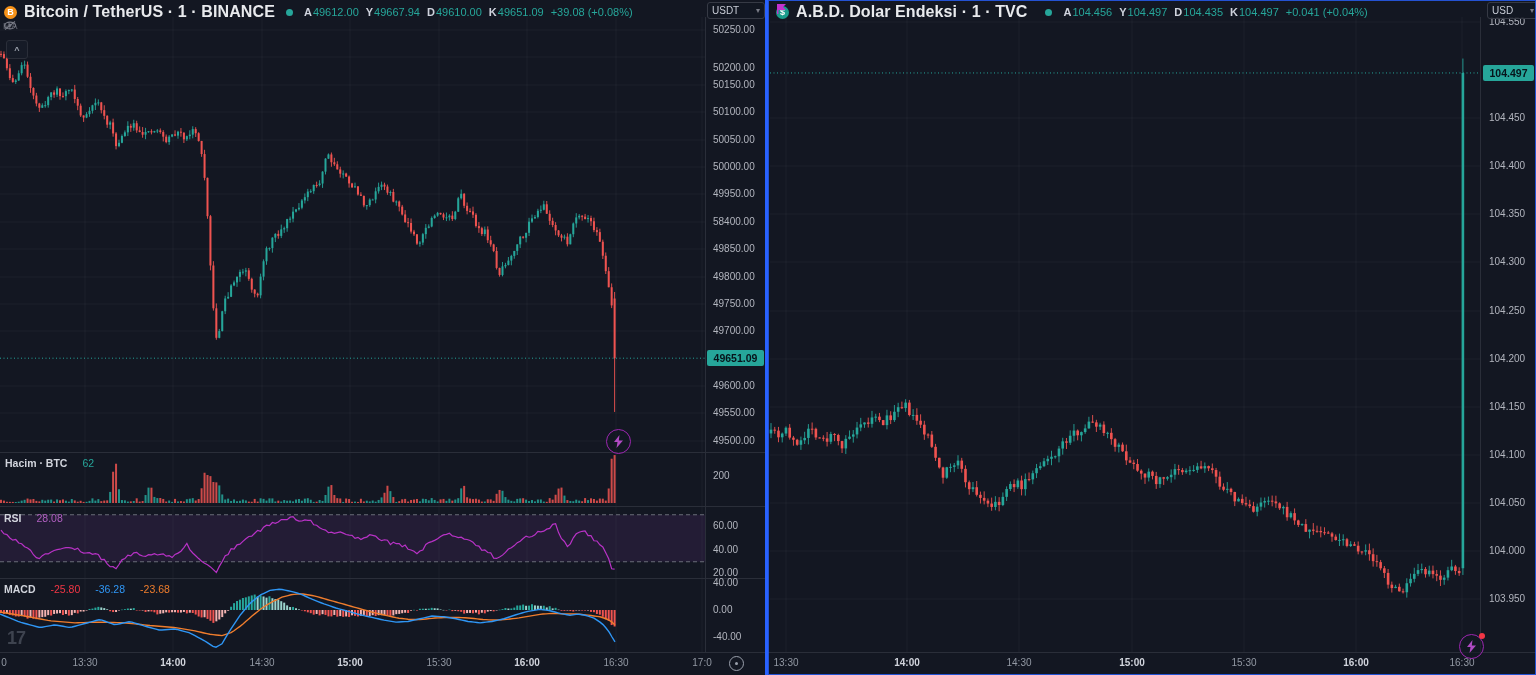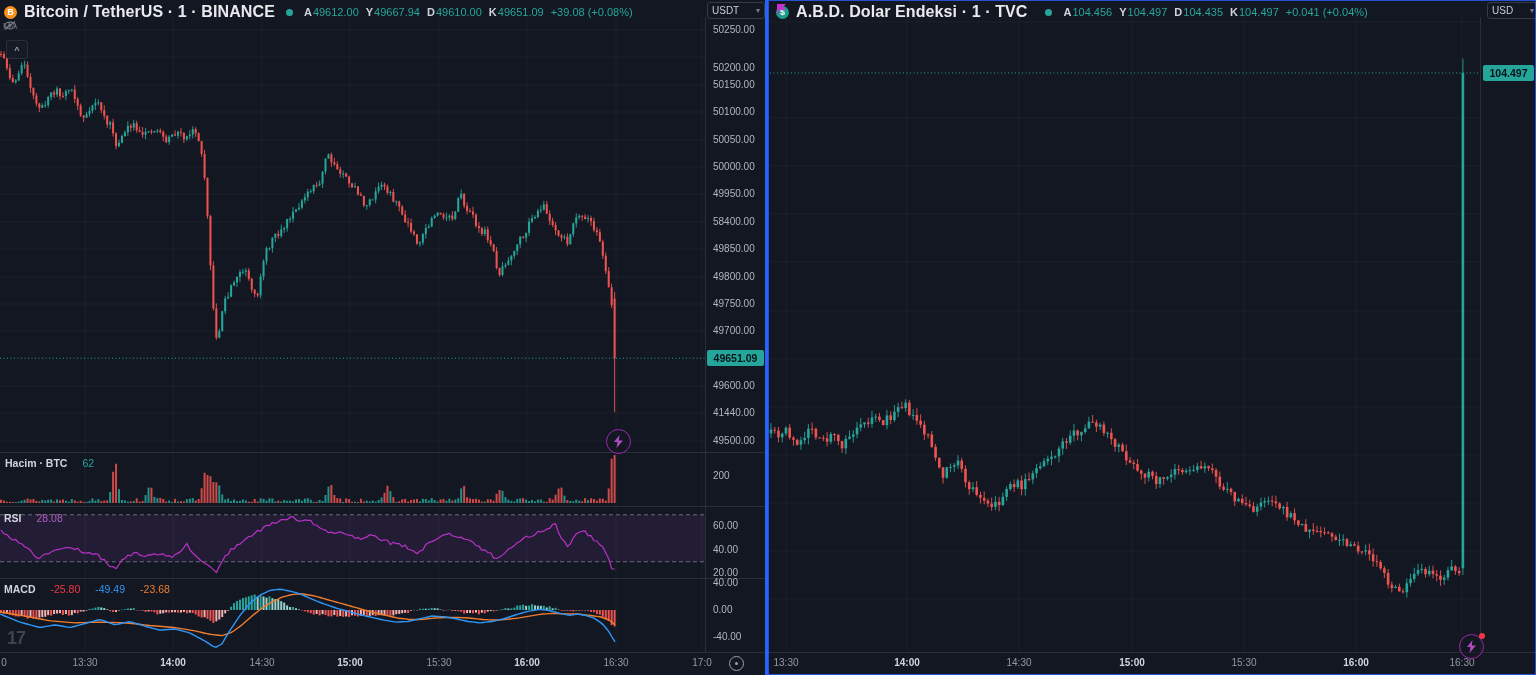--- a/index.html
+++ b/index.html
@@ -1402,29 +1402,43 @@
       <div class="tick" style="top: 106px;">50100.00</div>
       <div class="tick" style="top: 134px;">50050.00</div>
       <div class="tick" style="top: 161px;">50000.00</div>
       <div class="tick" style="top: 188px;">49950.00</div>
       <div class="tick" style="top: 216px;">58400.00</div>
       <div class="tick" style="top: 243px;">49850.00</div>
       <div class="tick" style="top: 271px;">49800.00</div>
       <div class="tick" style="top: 298px;">49750.00</div>
       <div class="tick" style="top: 325px;">49700.00</div>
       <div class="tick" style="top: 380px;">49600.00</div>
-      <div class="tick" style="top: 407px;">41440.00</div>
+      <div class="tick" style="top: 407px;">49550.00</div>
       <div class="tick" style="top: 435px;">49500.00</div>
       <div class="tick" style="top: 470px;">200</div>
       <div class="tick" style="top: 520px;">60.00</div>
       <div class="tick" style="top: 544px;">40.00</div>
       <div class="tick" style="top: 567px;">20.00</div>
       <div class="tick" style="top: 577px;">40.00</div>
       <div class="tick" style="top: 604px;">0.00</div>
       <div class="tick" style="top: 631px;">-40.00</div>
+    </div>
+  <div class="axis-col" id="axis-right" style="left:1482px;width:54px">
+      <div class="tick" style="top: 16px;">104.550</div>
+      <div class="tick" style="top: 112px;">104.450</div>
+      <div class="tick" style="top: 160px;">104.400</div>
+      <div class="tick" style="top: 208px;">104.350</div>
+      <div class="tick" style="top: 256px;">104.300</div>
+      <div class="tick" style="top: 305px;">104.250</div>
+      <div class="tick" style="top: 353px;">104.200</div>
+      <div class="tick" style="top: 401px;">104.150</div>
+      <div class="tick" style="top: 449px;">104.100</div>
+      <div class="tick" style="top: 497px;">104.050</div>
+      <div class="tick" style="top: 545px;">104.000</div>
+      <div class="tick" style="top: 593px;">103.950</div>
     </div>
 
   <div class="unit-dd" style="left:707px;width:48px">
     <span>USDT</span>
     <span class="dd-arrow">▾</span>
   </div>
   <div class="unit-dd" style="left:1487px;width:42px">
     <span>USD</span>
     <span class="dd-arrow">▾</span>
   </div>
@@ -1460,21 +1474,21 @@
     <span class="pl-name">Hacim · BTC</span>
     <span class="pl-teal">62</span>
   </div>
   <div class="pane-label" style="left:4px;top:512px">
     <span class="pl-name">RSI</span>
     <span class="pl-purple">28.08</span>
   </div>
   <div class="pane-label" style="left:4px;top:583px">
     <span class="pl-name">MACD</span>
     <span class="pl-red">-25.80</span>
-    <span class="pl-blue">-49.49</span>
+    <span class="pl-blue">-36.28</span>
     <span class="pl-orange">-23.68</span>
   </div>
 
   <div class="watermark">17</div>
 
   <div class="bolt-btn" style="left:606px;top:429px">
     <svg width="11" height="13" viewBox="0 0 11 13">
         <path d="M6.5,0 L1,7 L4.5,7 L3.5,13 L10,5.5 L5.8,5.5 Z" fill="#b04bc4"></path>
       </svg>
   </div>

